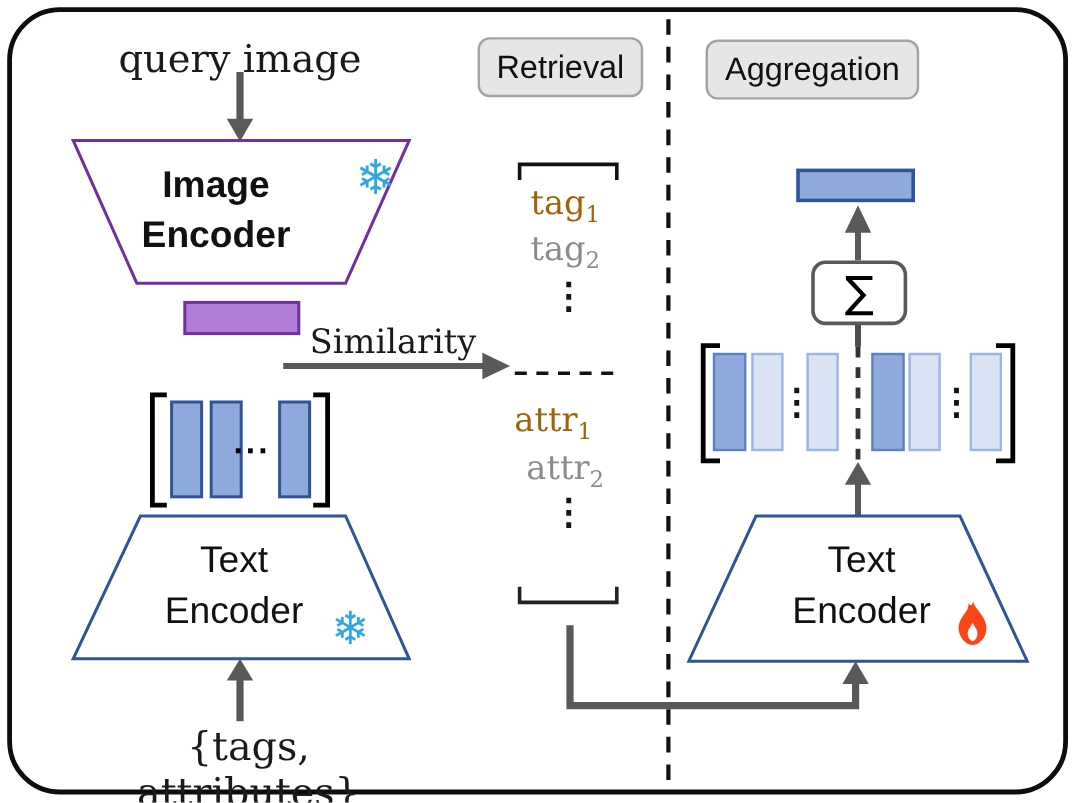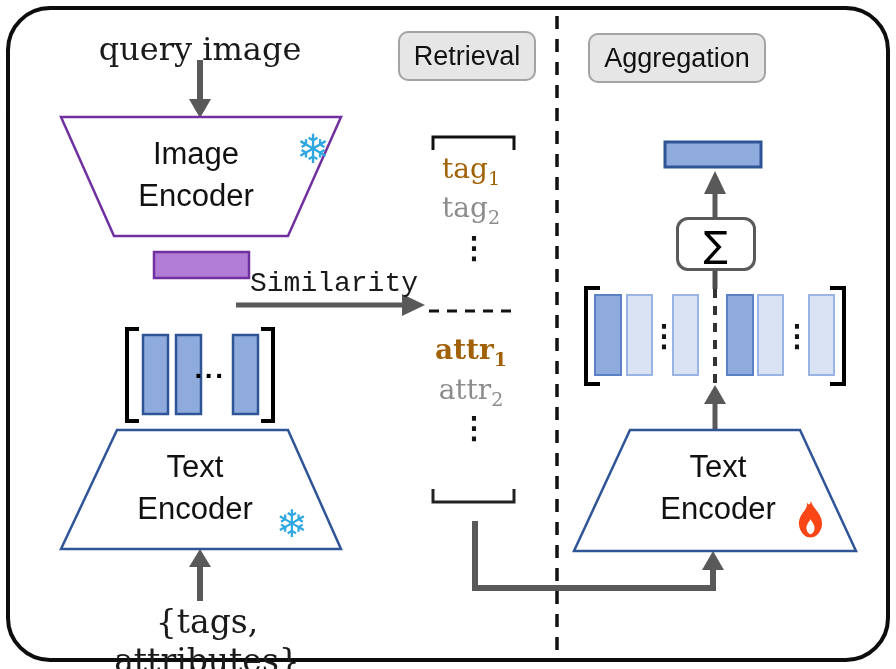--- a/index.html
+++ b/index.html
@@ -115,46 +115,46 @@
       <path d="M17 1 C18 6 22 9 25 14 C28 19 29 24 27 29 C25 34 21 37.5 16.5 37.5
                C12 37.5 8 34 6 29 C4 24 4.6 19 8 14 C10.5 10 13.5 8 13 2.5
                C14.5 5 16 5.5 17 1 Z" fill="#fa4616"></path>
       <path d="M16.5 19 C18.5 23 21 25 20.5 29 C20 32.3 18 34.2 16.5 34.2
                C15 34.2 13 32.3 12.5 29 C12 25 14.5 23 16.5 19 Z" fill="#ffffff"></path>
     </g>
   </svg>
 
   <div class="abs serif label-lg center" style="left:80px;top:17px;width:240px;font-size:32px;margin-top:12px;">query image</div>
 
-  <div class="abs enc-label" style="left:81px;top:133px;width:230px;">
+  <div class="abs enc-label" style="left:65px;top:133px;width:230px;font-weight:bold;">
     <div>Image</div>
     <div>Encoder</div>
   </div>
   <div class="abs snowflake" style="left:292px;top:126px;width:42px;font-size:40px;">❄</div>
 
-  <div class="abs serif center" style="left:250px;top:268px;width:155px;font-size:28px;font-family:Liberation Mono, monospace;">Similarity</div>
+  <div class="abs serif center" style="left:250px;top:268px;width:155px;font-size:28px;">Similarity</div>
 
   <div class="abs hdots" style="left:192px;top:360px;width:36px;">···</div>
 
   <div class="abs enc-label" style="left:80px;top:446px;width:230px;">
     <div>Text</div>
     <div>Encoder</div>
   </div>
   <div class="abs snowflake" style="left:272px;top:502px;width:40px;font-size:38px;">❄</div>
 
   <div class="abs serif center" style="left:72px;top:602px;width:270px;font-size:33px;">{tags, attributes}</div>
 
   <div class="abs badge" style="left:398px;top:31px;width:134px;height:46px;">Retrieval</div>
   <div class="abs badge" style="left:588px;top:33px;width:174px;height:46px;">Aggregation</div>
 
   <div class="abs vocab-item" style="left:391px;top:150px;"><span>tag</span><sub>1</sub></div>
   <div class="abs vocab-item muted" style="left:391px;top:189px;text-align:center;"><span>tag</span><sub>2</sub></div>
   <div class="abs vdots" style="left:459px;top:231px;width:24px;">⋮</div>
 
-  <div class="abs vocab-item" style="left:391px;top:331px;font-weight:bold;"><span>attr</span><sub>1</sub></div>
+  <div class="abs vocab-item" style="left:381px;top:331px;"><span>attr</span><sub>1</sub></div>
   <div class="abs vocab-item muted" style="left:391px;top:371px;"><span>attr</span><sub>2</sub></div>
   <div class="abs vdots" style="left:459px;top:411px;width:24px;">⋮</div>
 
   <div class="abs sigma-box" style="left:676px;top:217px;width:74px;height:48px;">
     <span>∑</span>
   </div>
 
   <div class="abs vdots" style="left:649px;top:319px;width:24px;">⋮</div>
   <div class="abs vdots" style="left:782px;top:319px;width:24px;">⋮</div>
 

